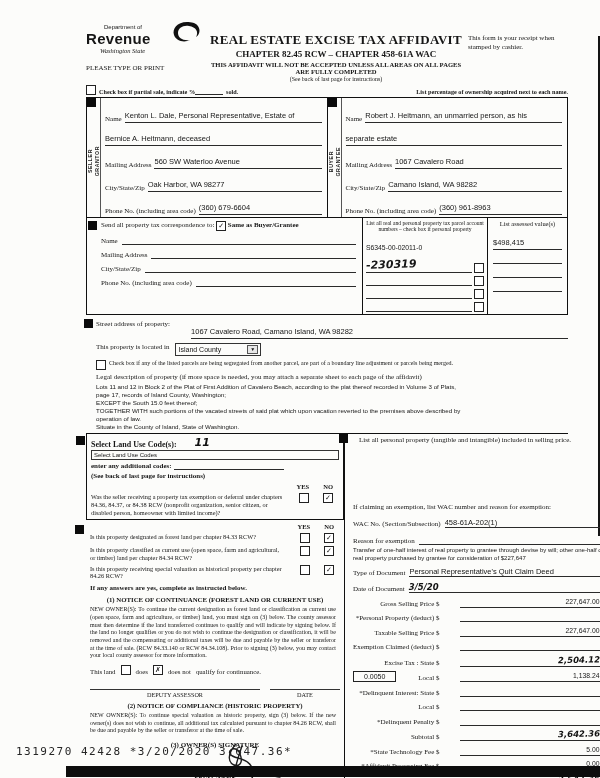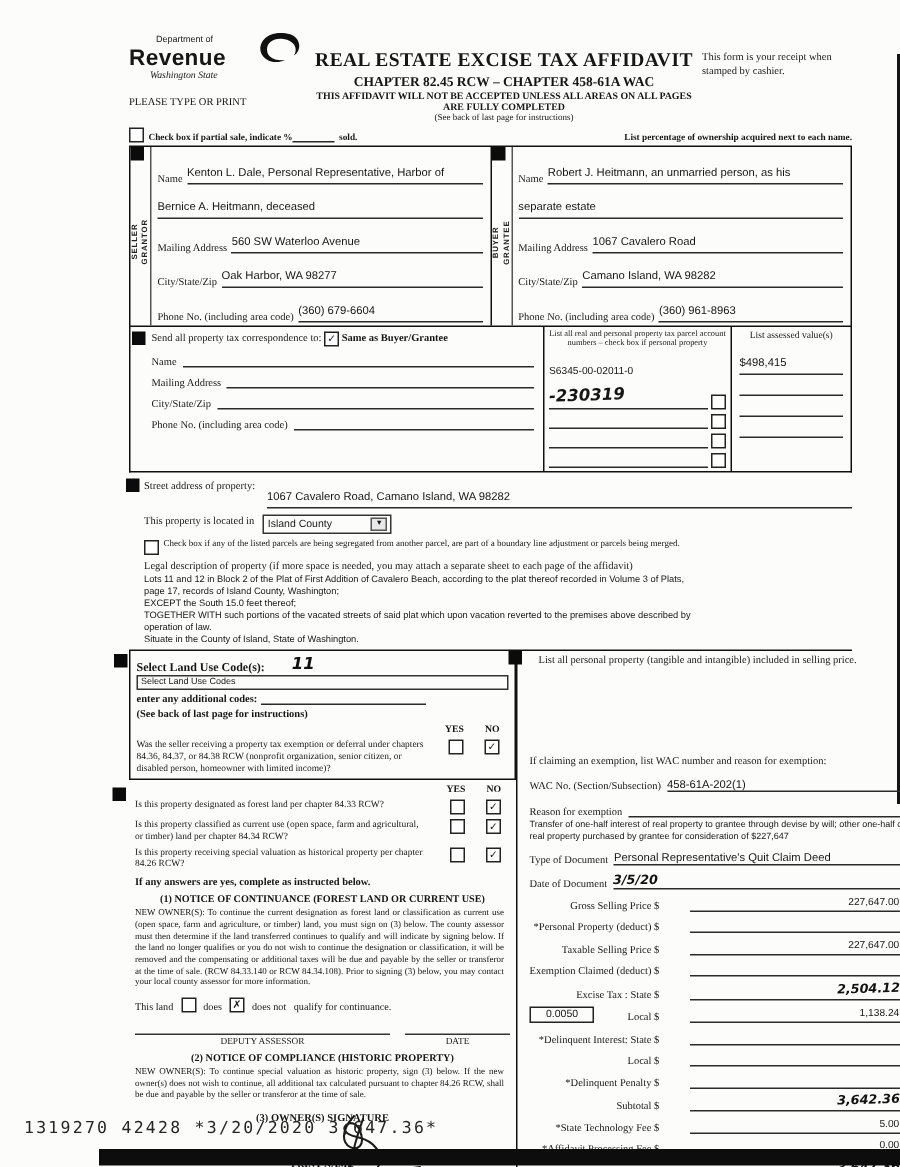--- a/index.html
+++ b/index.html
@@ -156,21 +156,21 @@
     <div class="parties">
       <div class="party">
         <span class="sec"></span>
         <div class="side">
           <span>SELLER</span>
           <span>GRANTOR</span>
         </div>
         <div class="fields">
           <div class="fl">
               <span class="lbl">Name</span>
-            <span class="ul" style="margin-left:3px"><span class="val">Kenton L. Dale, Personal Representative, Harbor of</span></span>
+            <span class="ul" style="margin-left:3px"><span class="val">Kenton L. Dale, Personal Representative, Estate of</span></span>
             </div>
           <div class="fl">
               <span class="ul"><span class="val">Bernice A. Heitmann, deceased</span></span>
             </div>
           <div class="fl">
               <span class="lbl">Mailing Address</span>
             <span class="ul" style="margin-left:3px"><span class="val">560 SW Waterloo Avenue</span></span>
             </div>
           <div class="fl">
               <span class="lbl">City/State/Zip</span>
@@ -270,21 +270,21 @@
         <div class="arow">
             <span class="ul"></span>
           </div>
       </div>
     </div>
 
     <div class="prop">
       <span class="sec"></span>
       <div class="line">
           <span class="lbl">Street address of property:</span>
-        <span class="ul" style="flex:1;margin-left:8px"><span class="val">1067 Cavalero Road, Camano Island, WA 98282</span></span>
+        <span class="ul" style="flex:1;margin-left:21px"><span class="val">1067 Cavalero Road, Camano Island, WA 98282</span></span>
         </div>
       <div class="line" style="margin-top:4px">
         <span class="lbl">This property is located in</span>
         <span class="locsel">
           <span>Island County</span>
           <span class="arr">▼</span>
         </span>
       </div>
       <div class="line" style="margin-top:4px">
         <span class="cb"></span>

